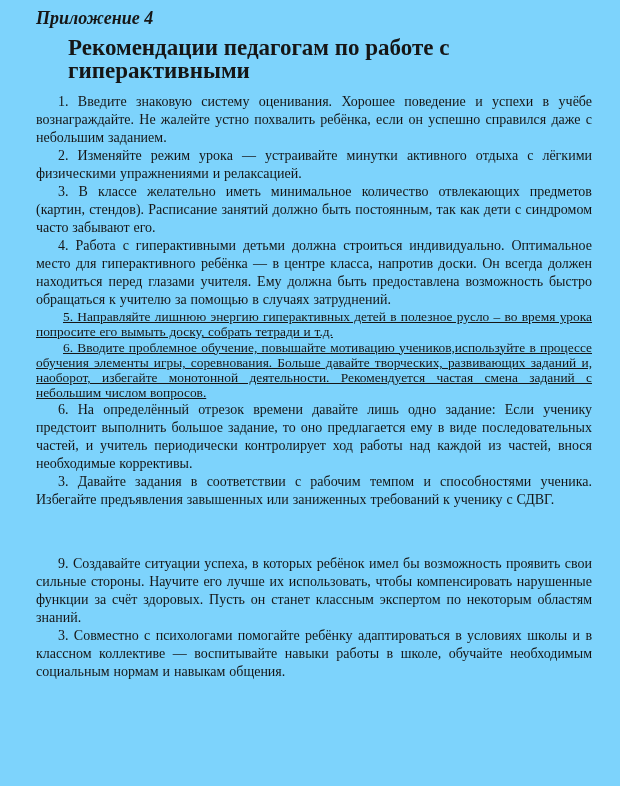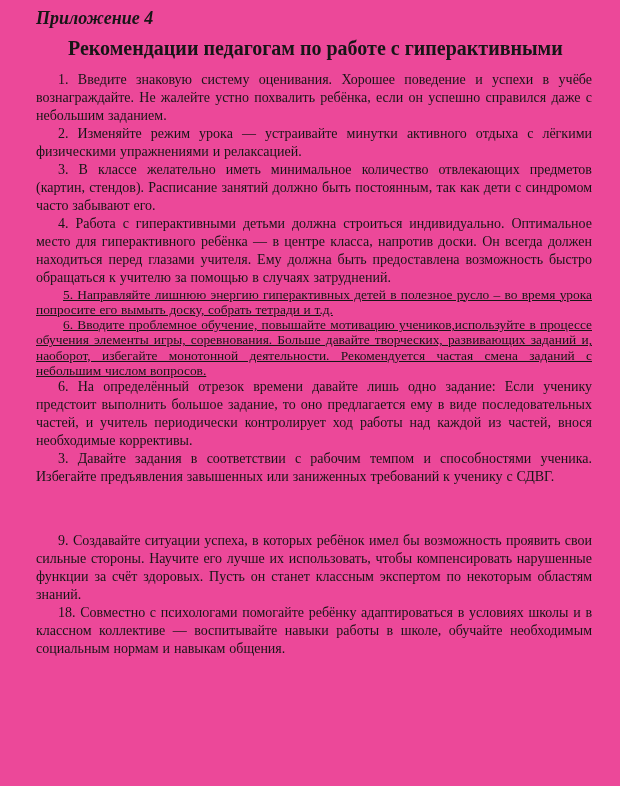--- a/index.html
+++ b/index.html
@@ -13,30 +13,30 @@
     overflow: hidden;
     font-family: "Liberation Serif", serif;
     color: #161616;
   }
   .doc {
     box-sizing: border-box;
     width: 620px;
     height: 786px;
     padding: 6px 28px 0 36px;
     overflow: hidden;
-    background: #ec4899;
+    background: #7dd3fc;
   }
   .appendix {
     font-size: 18px;
     font-weight: bold;
     font-style: italic;
     margin: 2px 0 8px 0;
   }
   .title {
-    font-size: 20px;
+    font-size: 23px;
     font-weight: bold;
     line-height: 22.5px;
     margin: 2px 0 11px 32px;
   }
   .title .line2 {
     padding-left: 38px;
   }
   .para {
     margin: 0;
     text-align: justify;
@@ -71,15 +71,15 @@
   <p class="para">3. В классе желательно иметь минимальное количество отвлекающих предметов (картин, стендов). Расписание занятий должно быть постоянным, так как дети с синдромом часто забывают его.</p>
   <p class="para">4. Работа с гиперактивными детьми должна строиться индивидуально. Оптимальное место для гиперактивного ребёнка — в центре класса, напротив доски. Он всегда должен находиться перед глазами учителя. Ему должна быть предоставлена возможность быстро обращаться к учителю за помощью в случаях затруднений.</p>
   <p class="para small">5. Направляйте лишнюю энергию гиперактивных детей в полезное русло – во время урока попросите его вымыть доску, собрать тетради и т.д.</p>
   <p class="para small">6. Вводите проблемное обучение, повышайте мотивацию учеников,используйте в процессе обучения элементы игры, соревнования. Больше давайте творческих, развивающих заданий и, наоборот, избегайте монотонной деятельности. Рекомендуется частая смена заданий с небольшим числом вопросов.</p>
   <p class="para">6. На определённый отрезок времени давайте лишь одно задание: Если ученику предстоит выполнить большое задание, то оно предлагается ему в виде последовательных частей, и учитель периодически контролирует ход работы над каждой из частей, внося необходимые коррективы.</p>
   <p class="para">3. Давайте задания в соответствии с рабочим темпом и способностями ученика. Избегайте предъявления завышенных или заниженных требований к ученику с СДВГ.</p>
 
   <div class="page-gap"></div>
 
   <p class="para">9. Создавайте ситуации успеха, в которых ребёнок имел бы возможность проявить свои сильные стороны. Научите его лучше их использовать, чтобы компенсировать нарушенные функции за счёт здоровых. Пусть он станет классным экспертом по некоторым областям знаний.</p>
-  <p class="para">18. Совместно с психологами помогайте ребёнку адаптироваться в условиях школы и в классном коллективе — воспитывайте навыки работы в школе, обучайте необходимым социальным нормам и навыкам общения.</p>
+  <p class="para">3. Совместно с психологами помогайте ребёнку адаптироваться в условиях школы и в классном коллективе — воспитывайте навыки работы в школе, обучайте необходимым социальным нормам и навыкам общения.</p>
 
 </div>
 
 </body></html>

